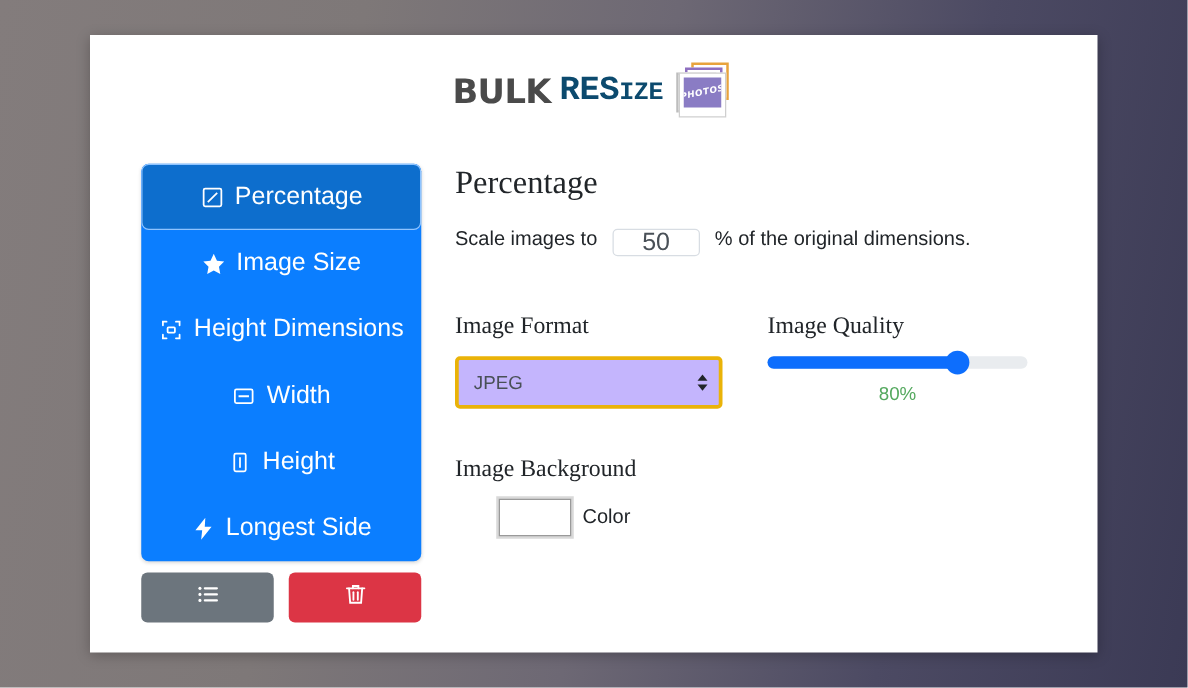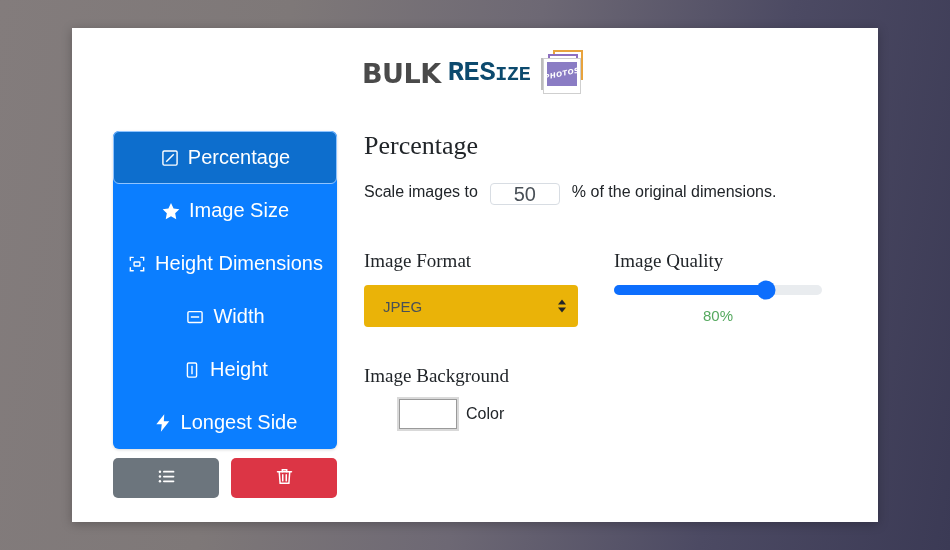--- a/index.html
+++ b/index.html
@@ -136,22 +136,22 @@
   .col-qual { width: 214px; }
   h3.fld-title {
     font-family: "Liberation Serif", serif;
     font-size: 19px; font-weight: 400; color: #212529;
     margin: 0 0 13px 0;
   }
   .select-wrap { position: relative; }
   select.fmt {
     appearance: none; -webkit-appearance: none;
     width: 100%; height: 42px;
-    border: 7px solid #eab308; border-radius: 4px;
-    background: #eab308; color: #495057;
+    border: 3px solid #eab308; border-radius: 4px;
+    background: #c4b5fd; color: #495057;
     font-size: 15px; padding: 0 30px 0 12px;
     font-family: "Liberation Sans", sans-serif;
     outline: none; cursor: pointer;
   }
   .sel-arrows {
     position: absolute; right: 12px; top: 50%;
     transform: translateY(-50%);
     pointer-events: none;
     display: flex; flex-direction: column; gap: 3px;
   }

